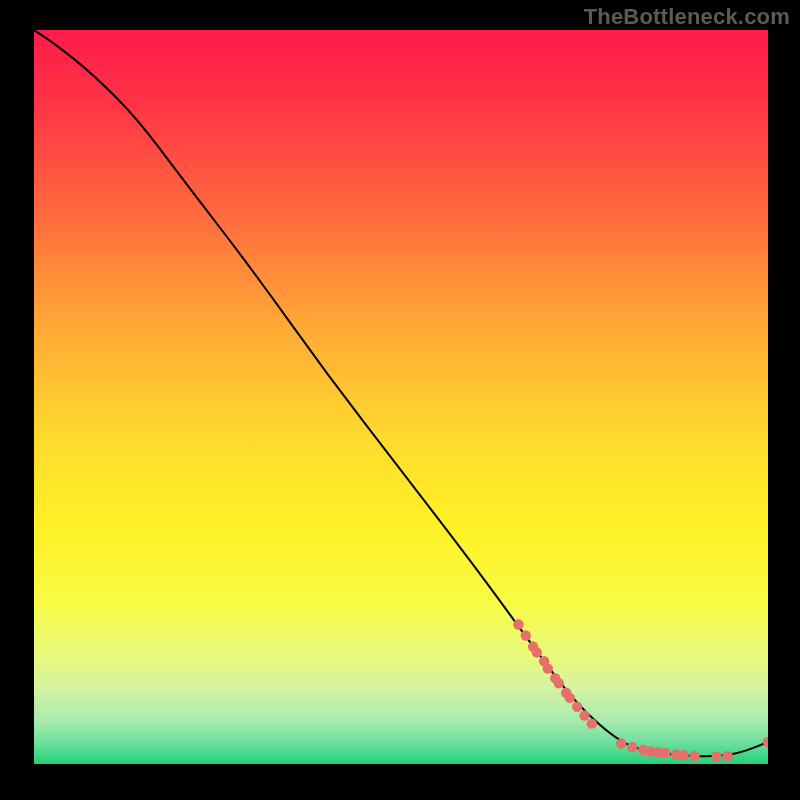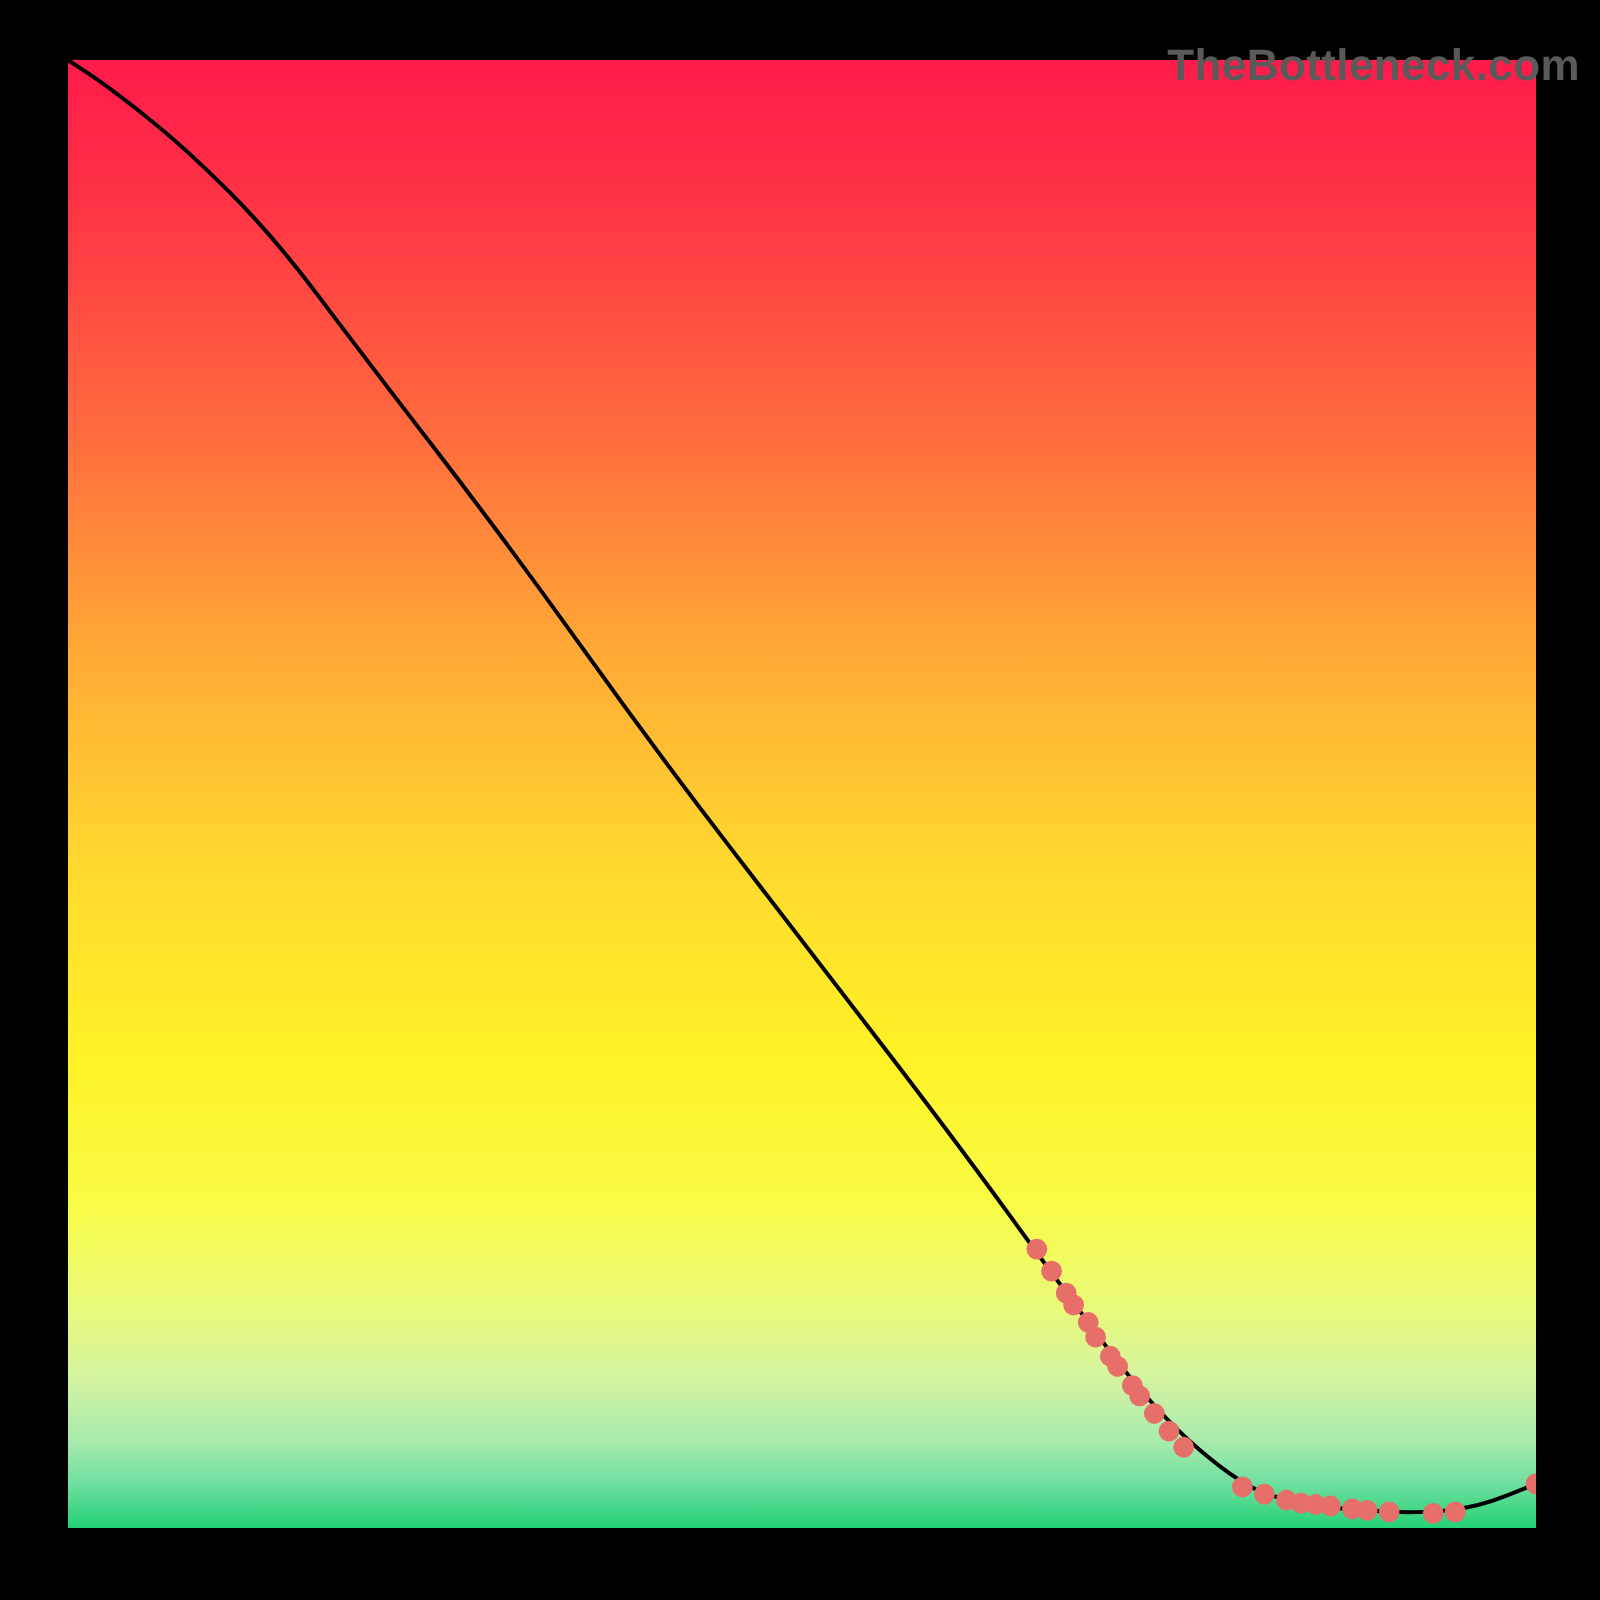--- a/index.html
+++ b/index.html
@@ -11,21 +11,21 @@
     font-family: Arial, Helvetica, sans-serif;
     overflow: hidden;
   }
   .stage {
     position: relative;
     width: 800px;
     height: 800px;
   }
   .attribution {
     position: absolute;
-    top: 20px;
+    top: 4px;
     right: 10px;
     font-size: 22px;
     font-weight: 600;
     color: #5a5a5a;
     letter-spacing: 0.2px;
     z-index: 10;
   }
   .plot-area {
     position: absolute;
     left: 34px;

